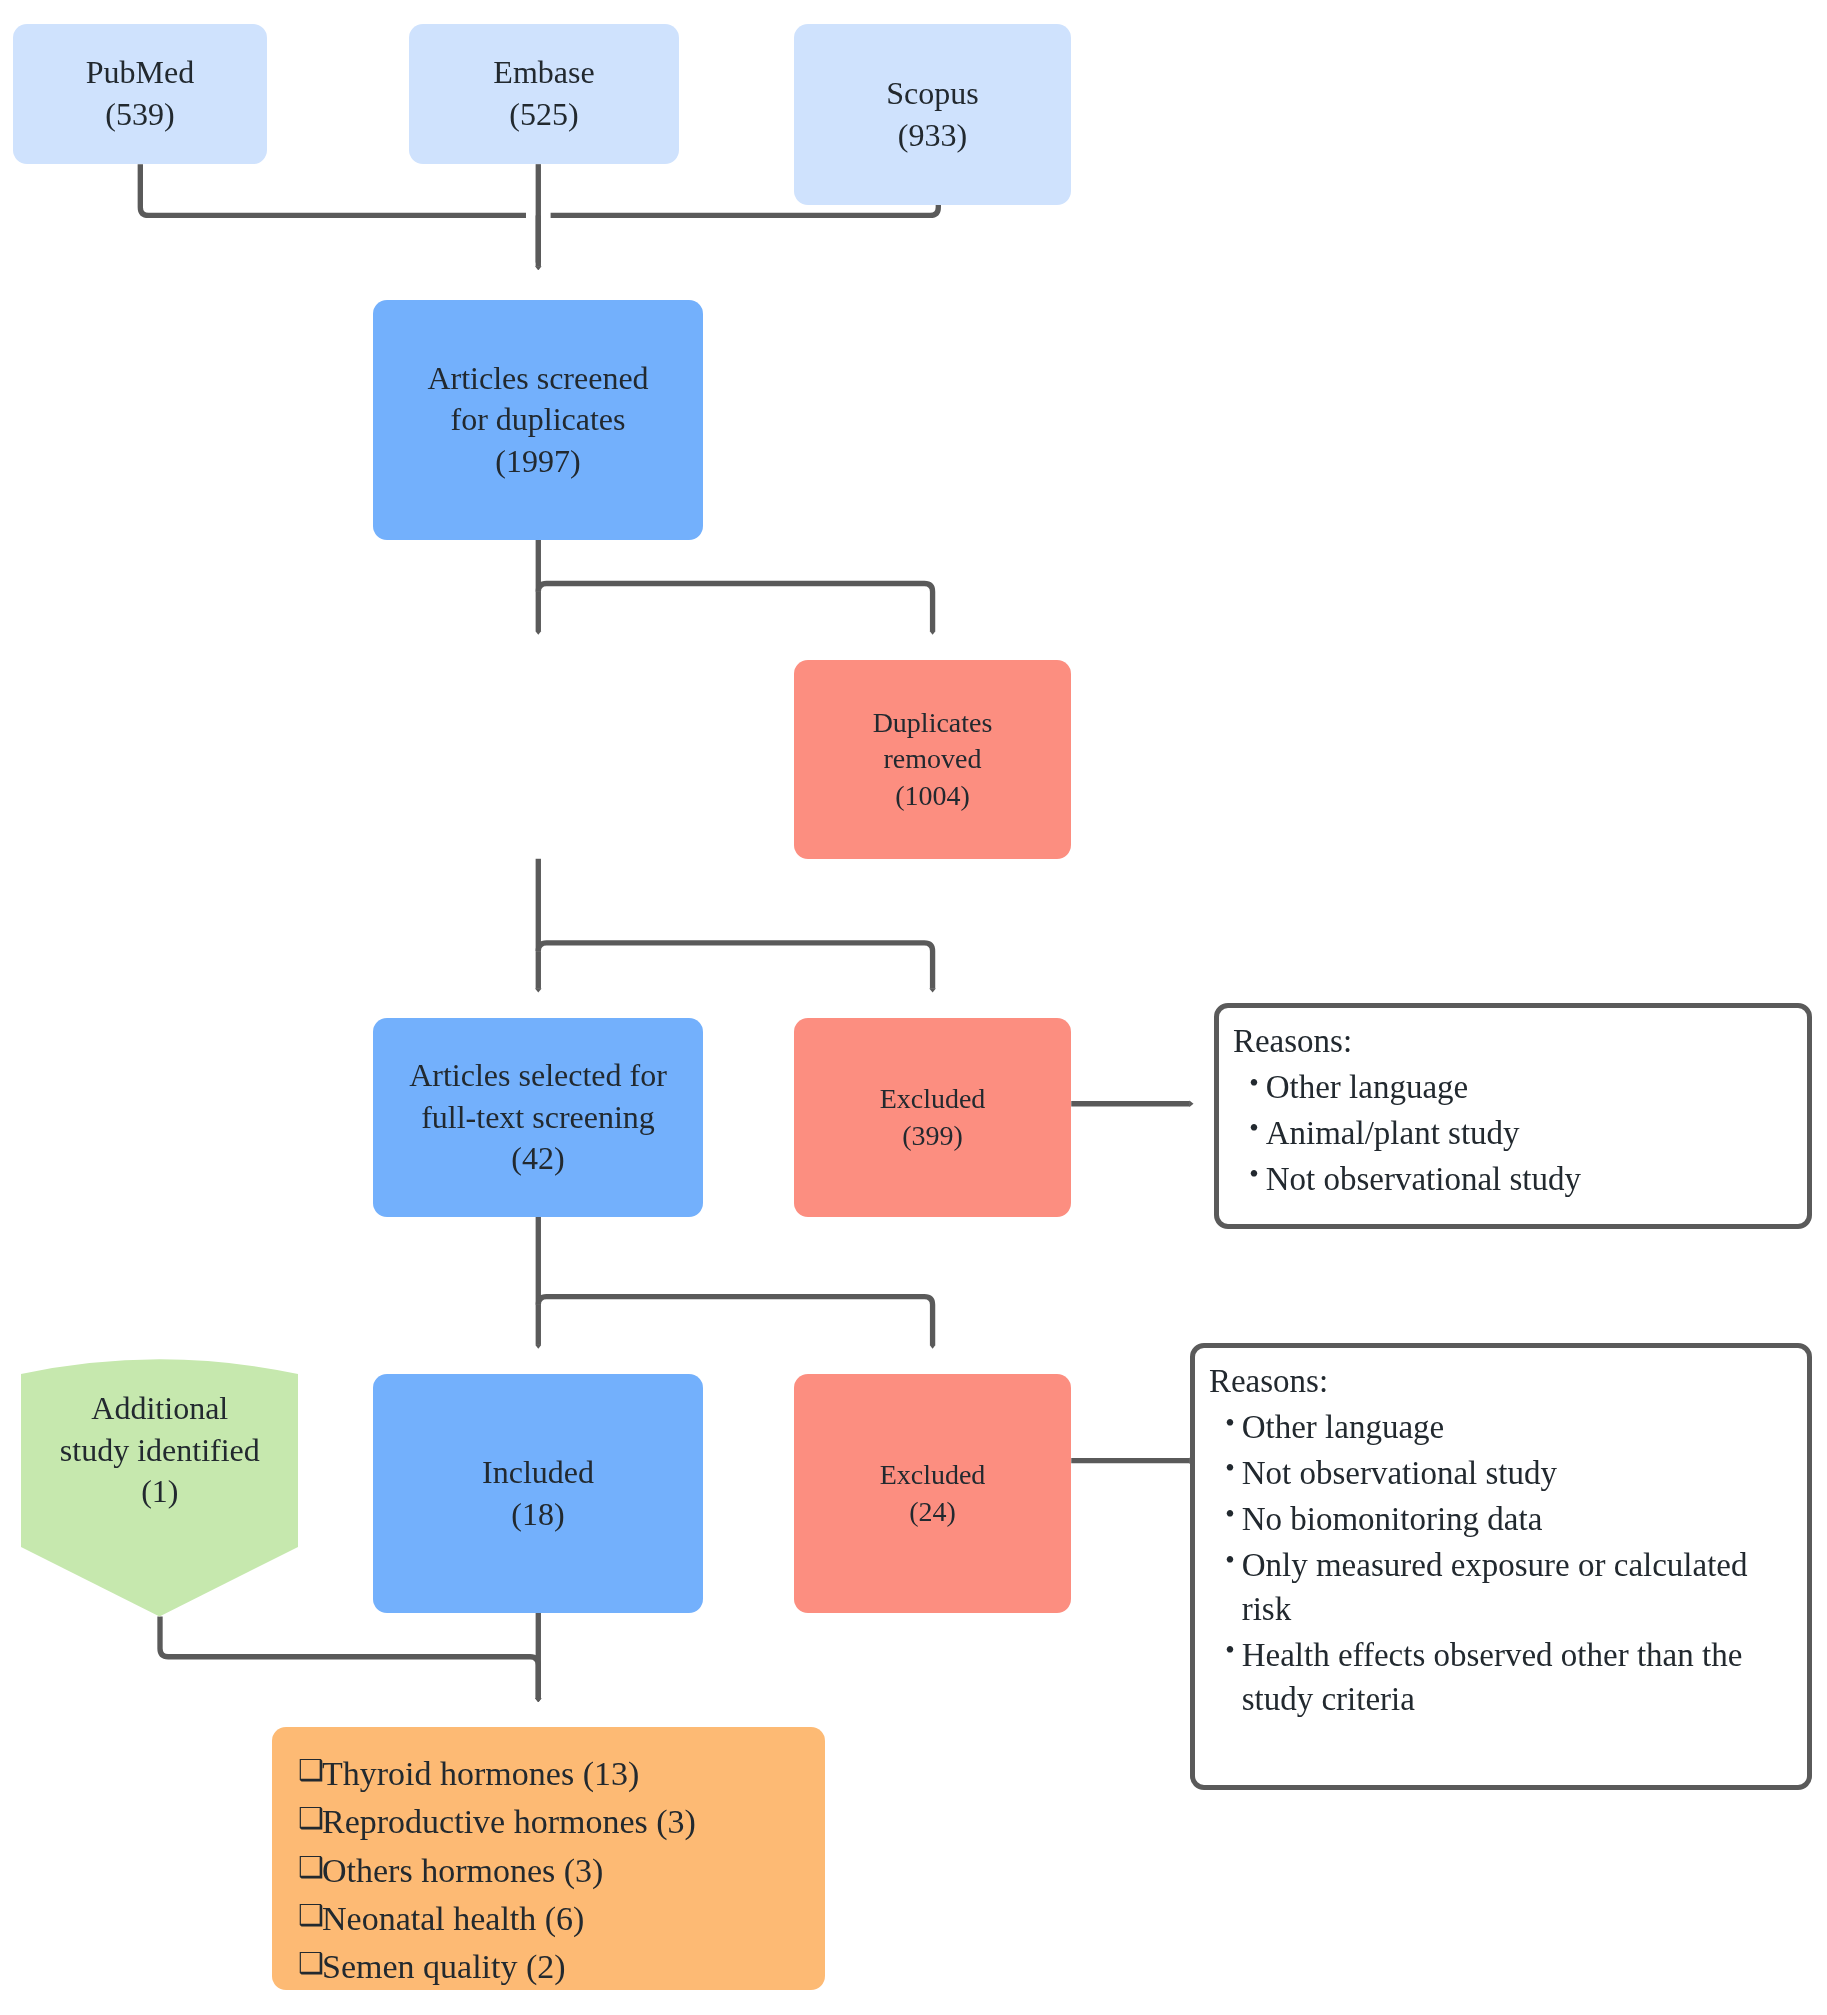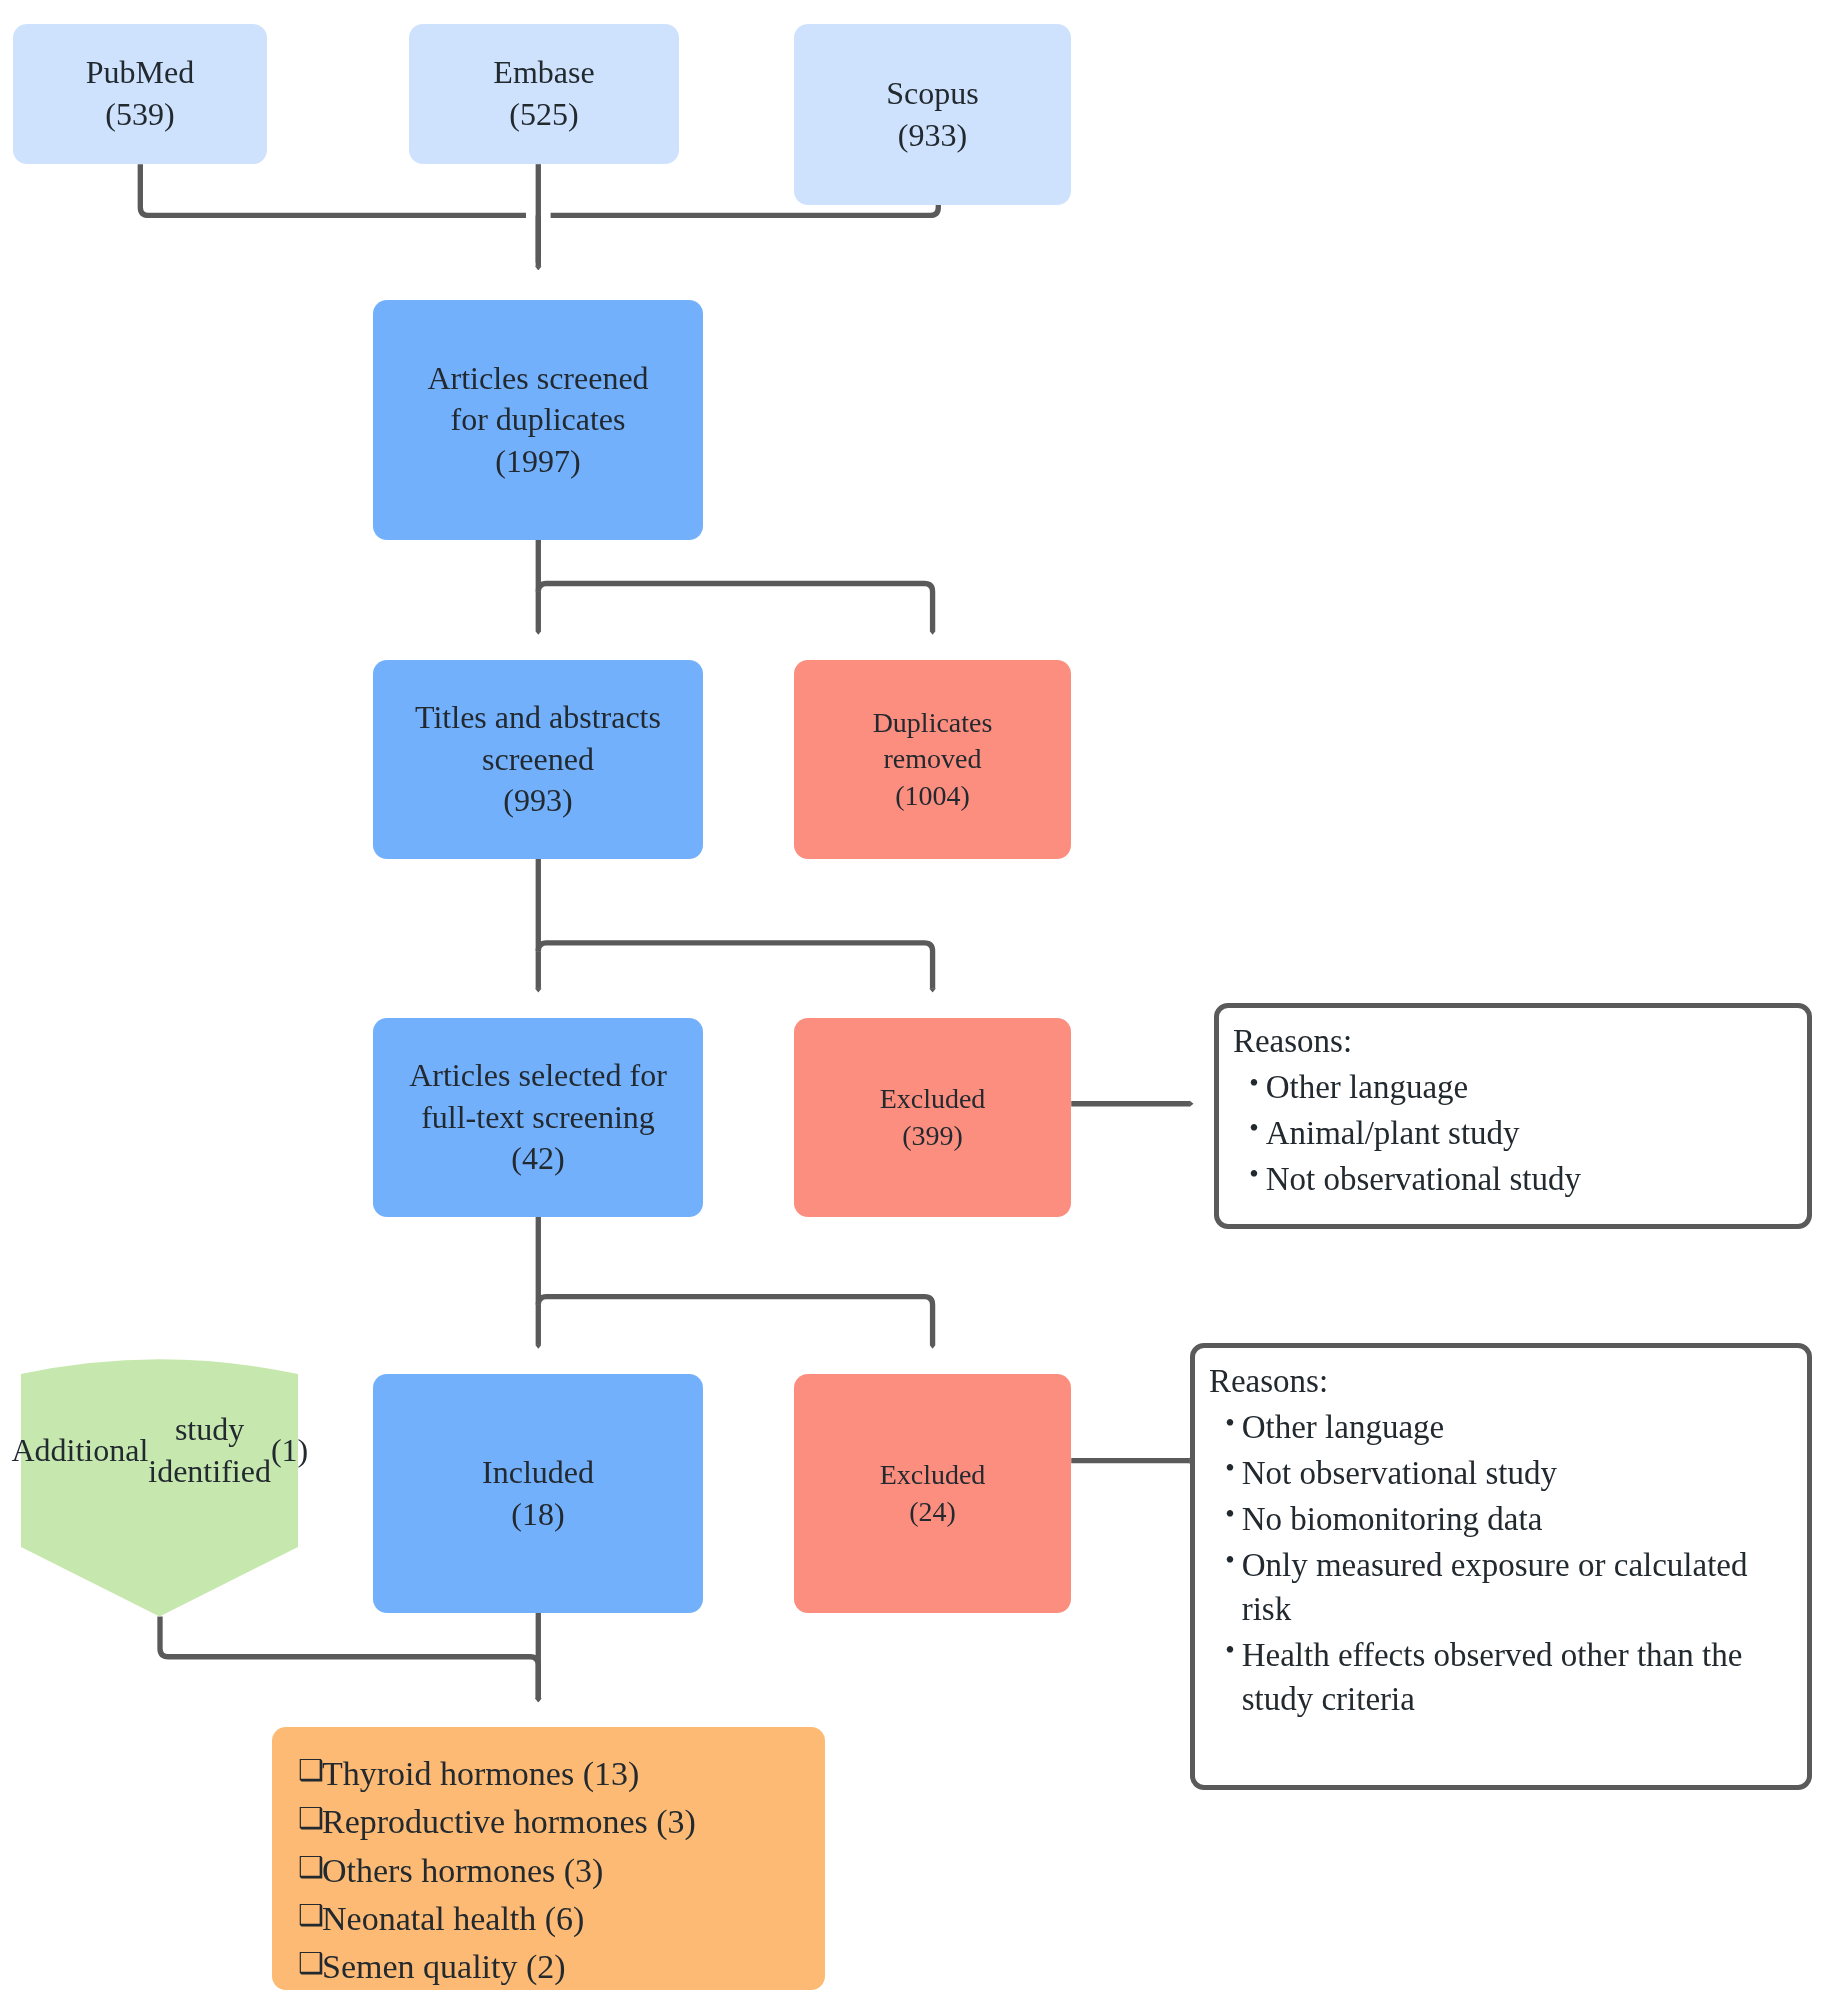--- a/index.html
+++ b/index.html
@@ -63,20 +63,21 @@
     position: absolute;
     left: 0;
     top: 0;
   }
   .pent-text {
     position: absolute;
     left: 0;
     top: 0;
     width: 100%;
     display: flex;
+    flex-direction: column;
     align-items: center;
     justify-content: center;
     text-align: center;
     font-size: 32px;
     line-height: 1.30;
   }
   .reasons {
     position: absolute;
     box-sizing: border-box;
     background: #ffffff;
@@ -191,25 +192,20 @@
     <span class="ln">Scopus</span>
     <span class="ln">(933)</span>
   </div>
 
   <div class="node blue" style="left:373px; top:300px; width:330px; height:240px;">
     <span class="ln">Articles screened</span>
     <span class="ln">for duplicates</span>
     <span class="ln">(1997)</span>
   </div>
 
-  <div class="node blue" style="left:373px; top:660px; width:330px; height:199px;">
-    <span class="ln">Titles and abstracts</span>
-    <span class="ln">screened</span>
-    <span class="ln">(993)</span>
-  </div>
 
   <div class="node red" style="left:794px; top:660px; width:277px; height:199px;">
     <span class="ln">Duplicates</span>
     <span class="ln">removed</span>
     <span class="ln">(1004)</span>
   </div>
 
   <div class="node blue" style="left:373px; top:1018px; width:330px; height:199px;">
     <span class="ln">Articles selected for</span>
     <span class="ln">full-text screening</span>

